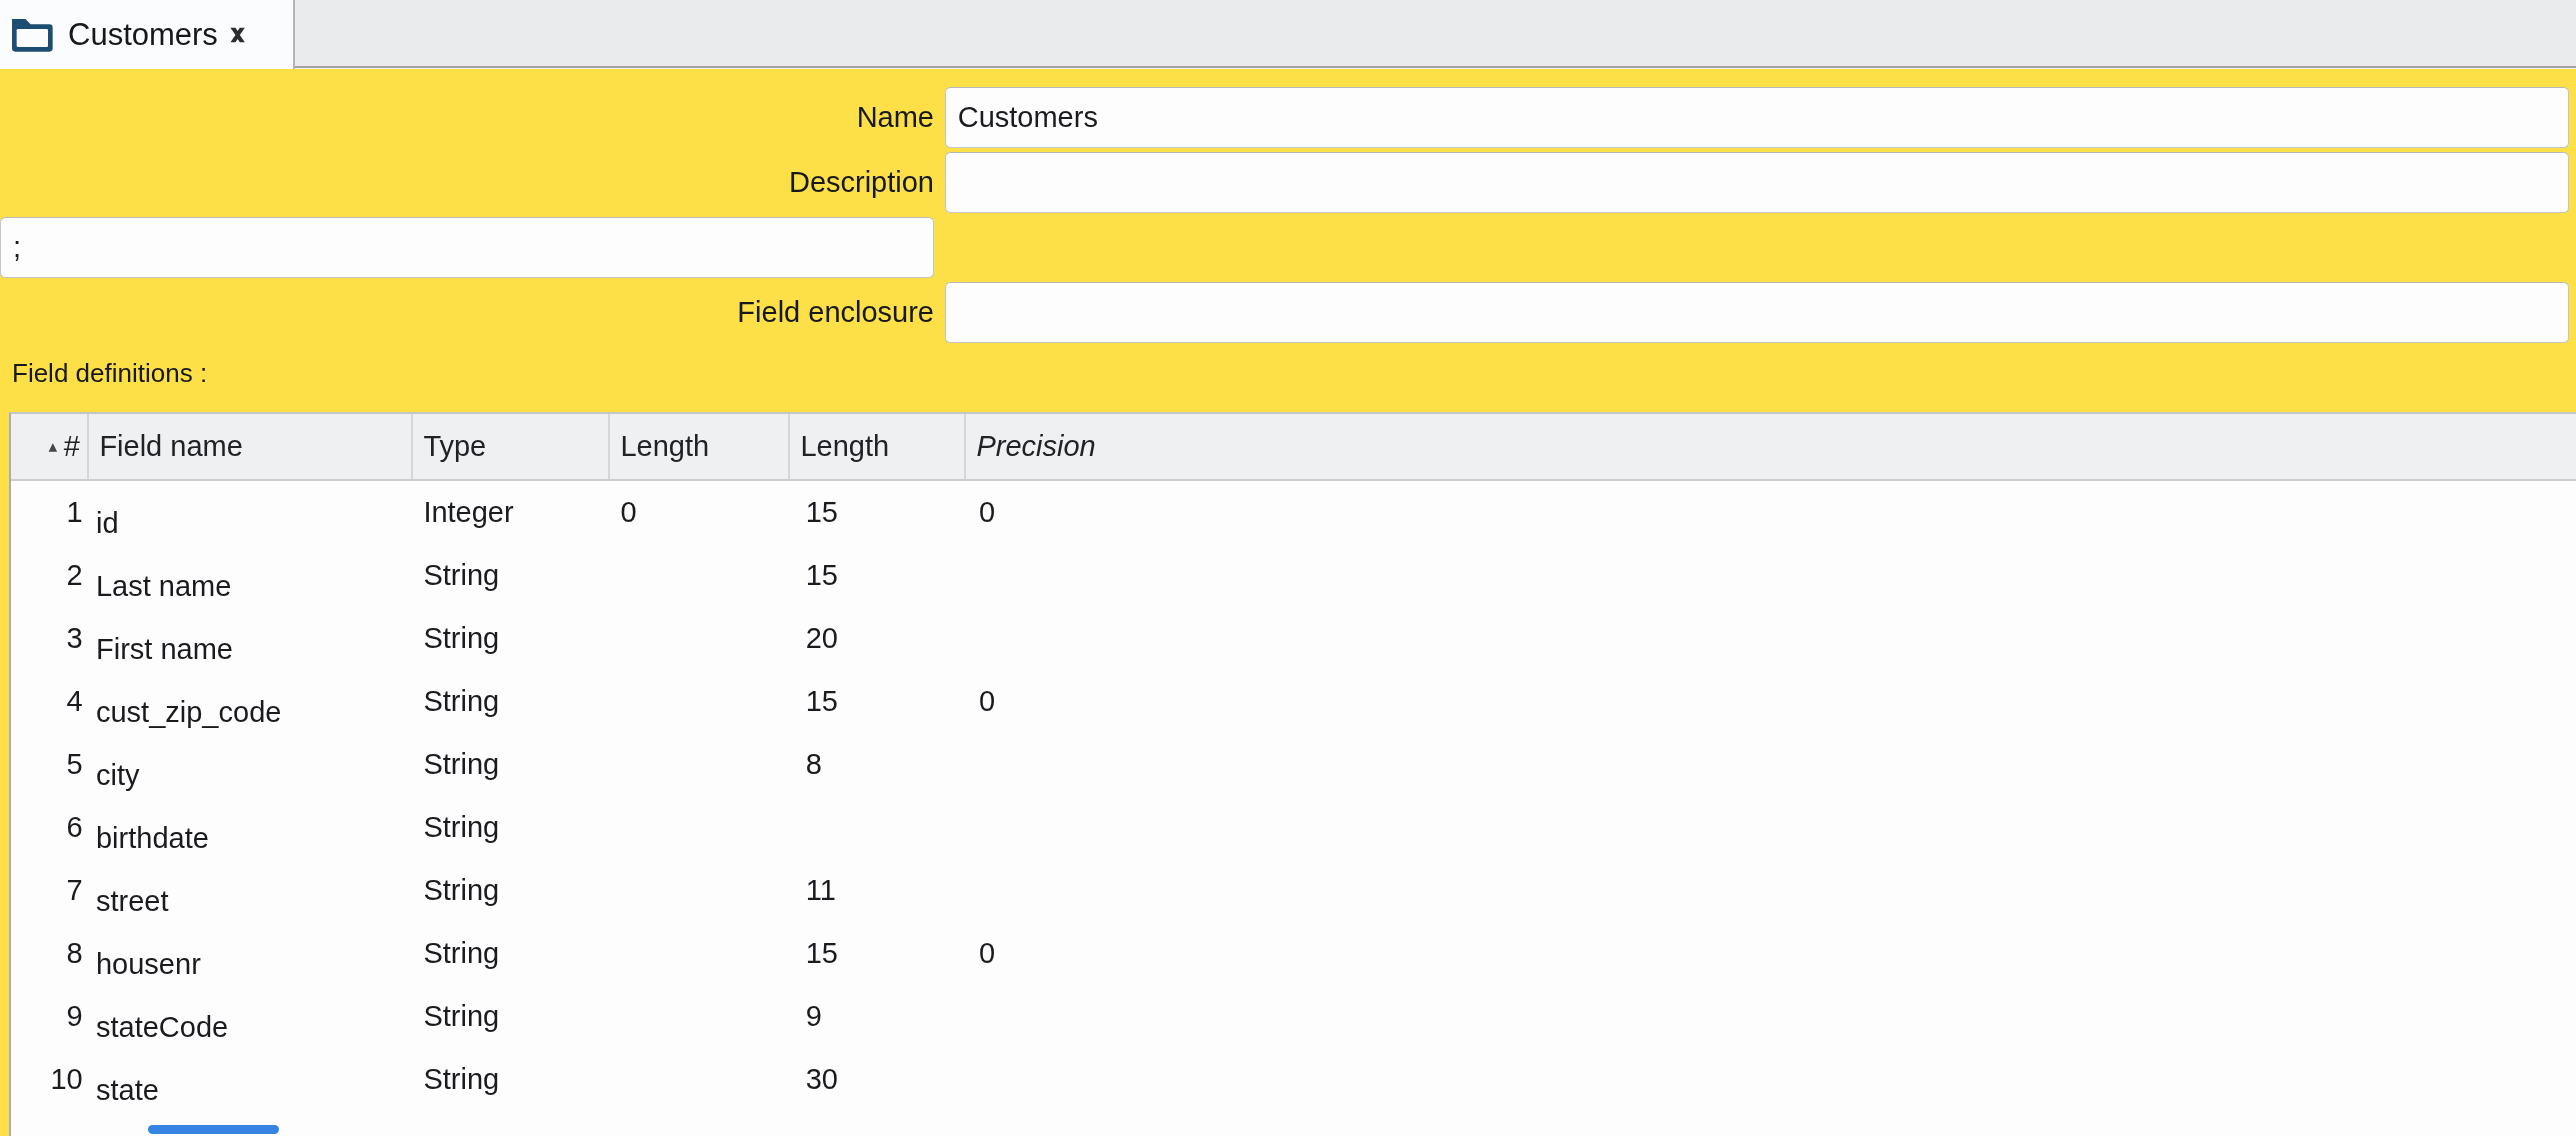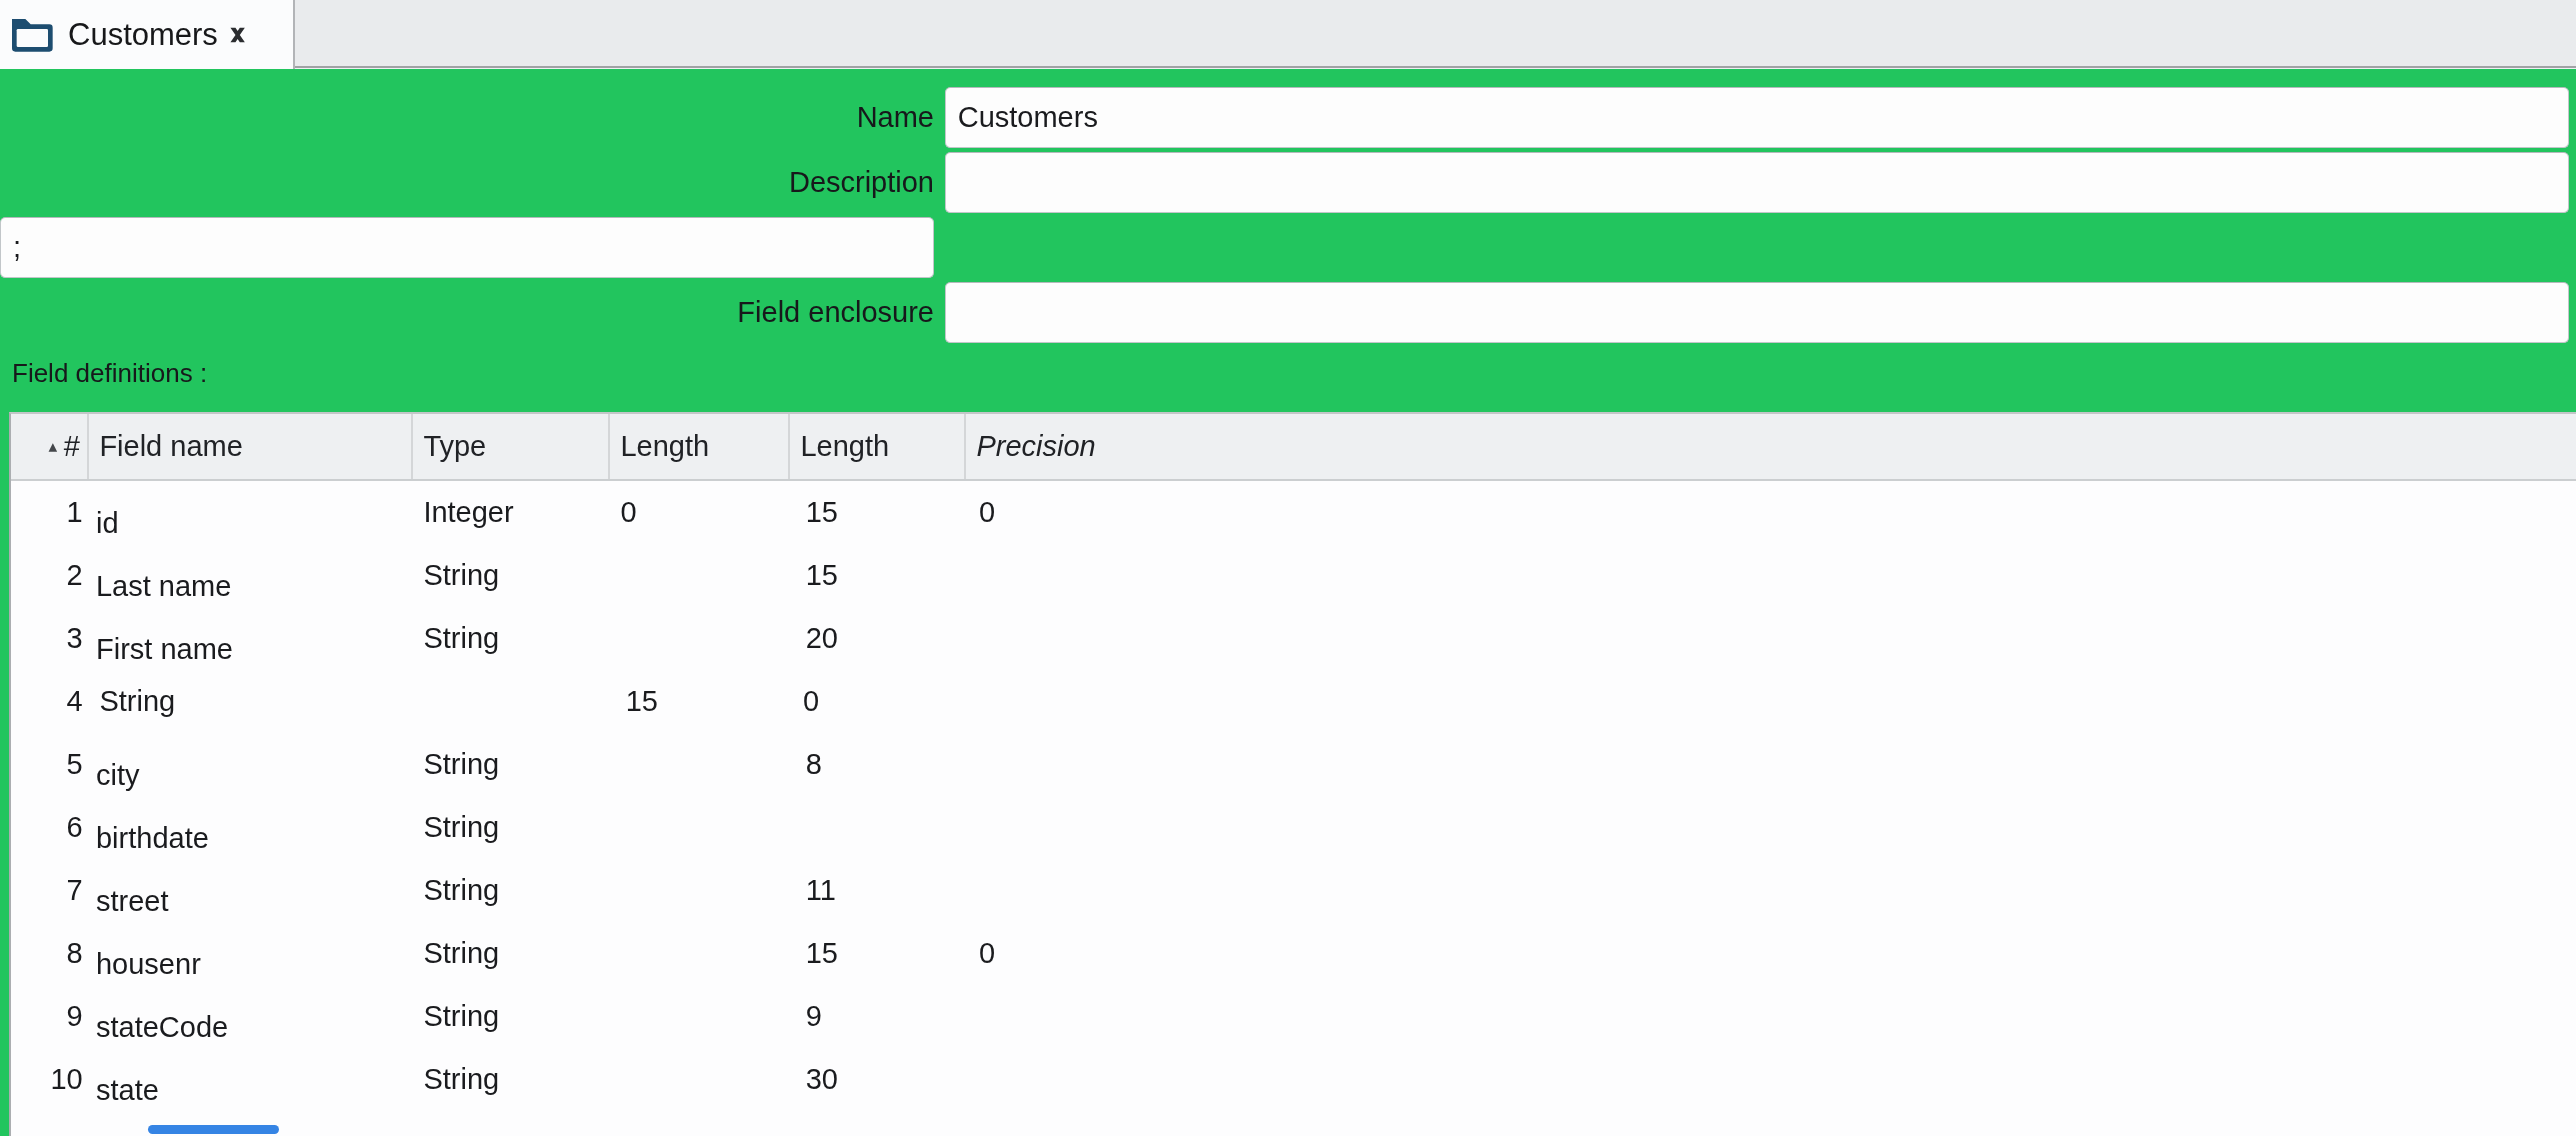--- a/index.html
+++ b/index.html
@@ -19,21 +19,21 @@
   .tab{
     position:absolute;left:0;top:0;width:295px;height:69px;
     background:#fbfcfd;border-right:2px solid #b2b4b7;
     display:flex;align-items:center;box-sizing:border-box;
     padding-left:8px;cursor:default;
   }
   .tab-label{font-size:31px;color:#17181a;margin-left:12px;white-space:nowrap;}
   .tab-close{margin-left:10.7px;display:flex;align-items:center;}
 
   
-  .content{position:absolute;left:0;top:69px;width:2576px;height:1068px;background:#22c55e;}
+  .content{position:absolute;left:0;top:69px;width:2576px;height:1068px;background:#fde047;}
 
   
   .form{padding-top:18px;}
   .frow{
     display:grid;grid-template-columns:934px 1fr;column-gap:10.7px;
     height:61px;margin-bottom:4px;padding-right:7.3px;
   }
   .frow label{
     text-align:right;font-size:29px;color:#17181b;
     line-height:61px;white-space:nowrap;
@@ -170,20 +170,21 @@
         <div class="tr">
           <div class="td td-num">3</div>
           <div class="td c1">First name</div>
           <div class="td c2">String</div>
           <div class="td c3"></div>
           <div class="td c4">20</div>
           <div class="td c5"></div>
         </div>
         <div class="tr">
           <div class="td td-num">4</div>
+          <div class="td c1">cust_zip_code</div>
           <div class="td c2">String</div>
           <div class="td c3"></div>
           <div class="td c4">15</div>
           <div class="td c5">0</div>
         </div>
         <div class="tr">
           <div class="td td-num">5</div>
           <div class="td c1">city</div>
           <div class="td c2">String</div>
           <div class="td c3"></div>

